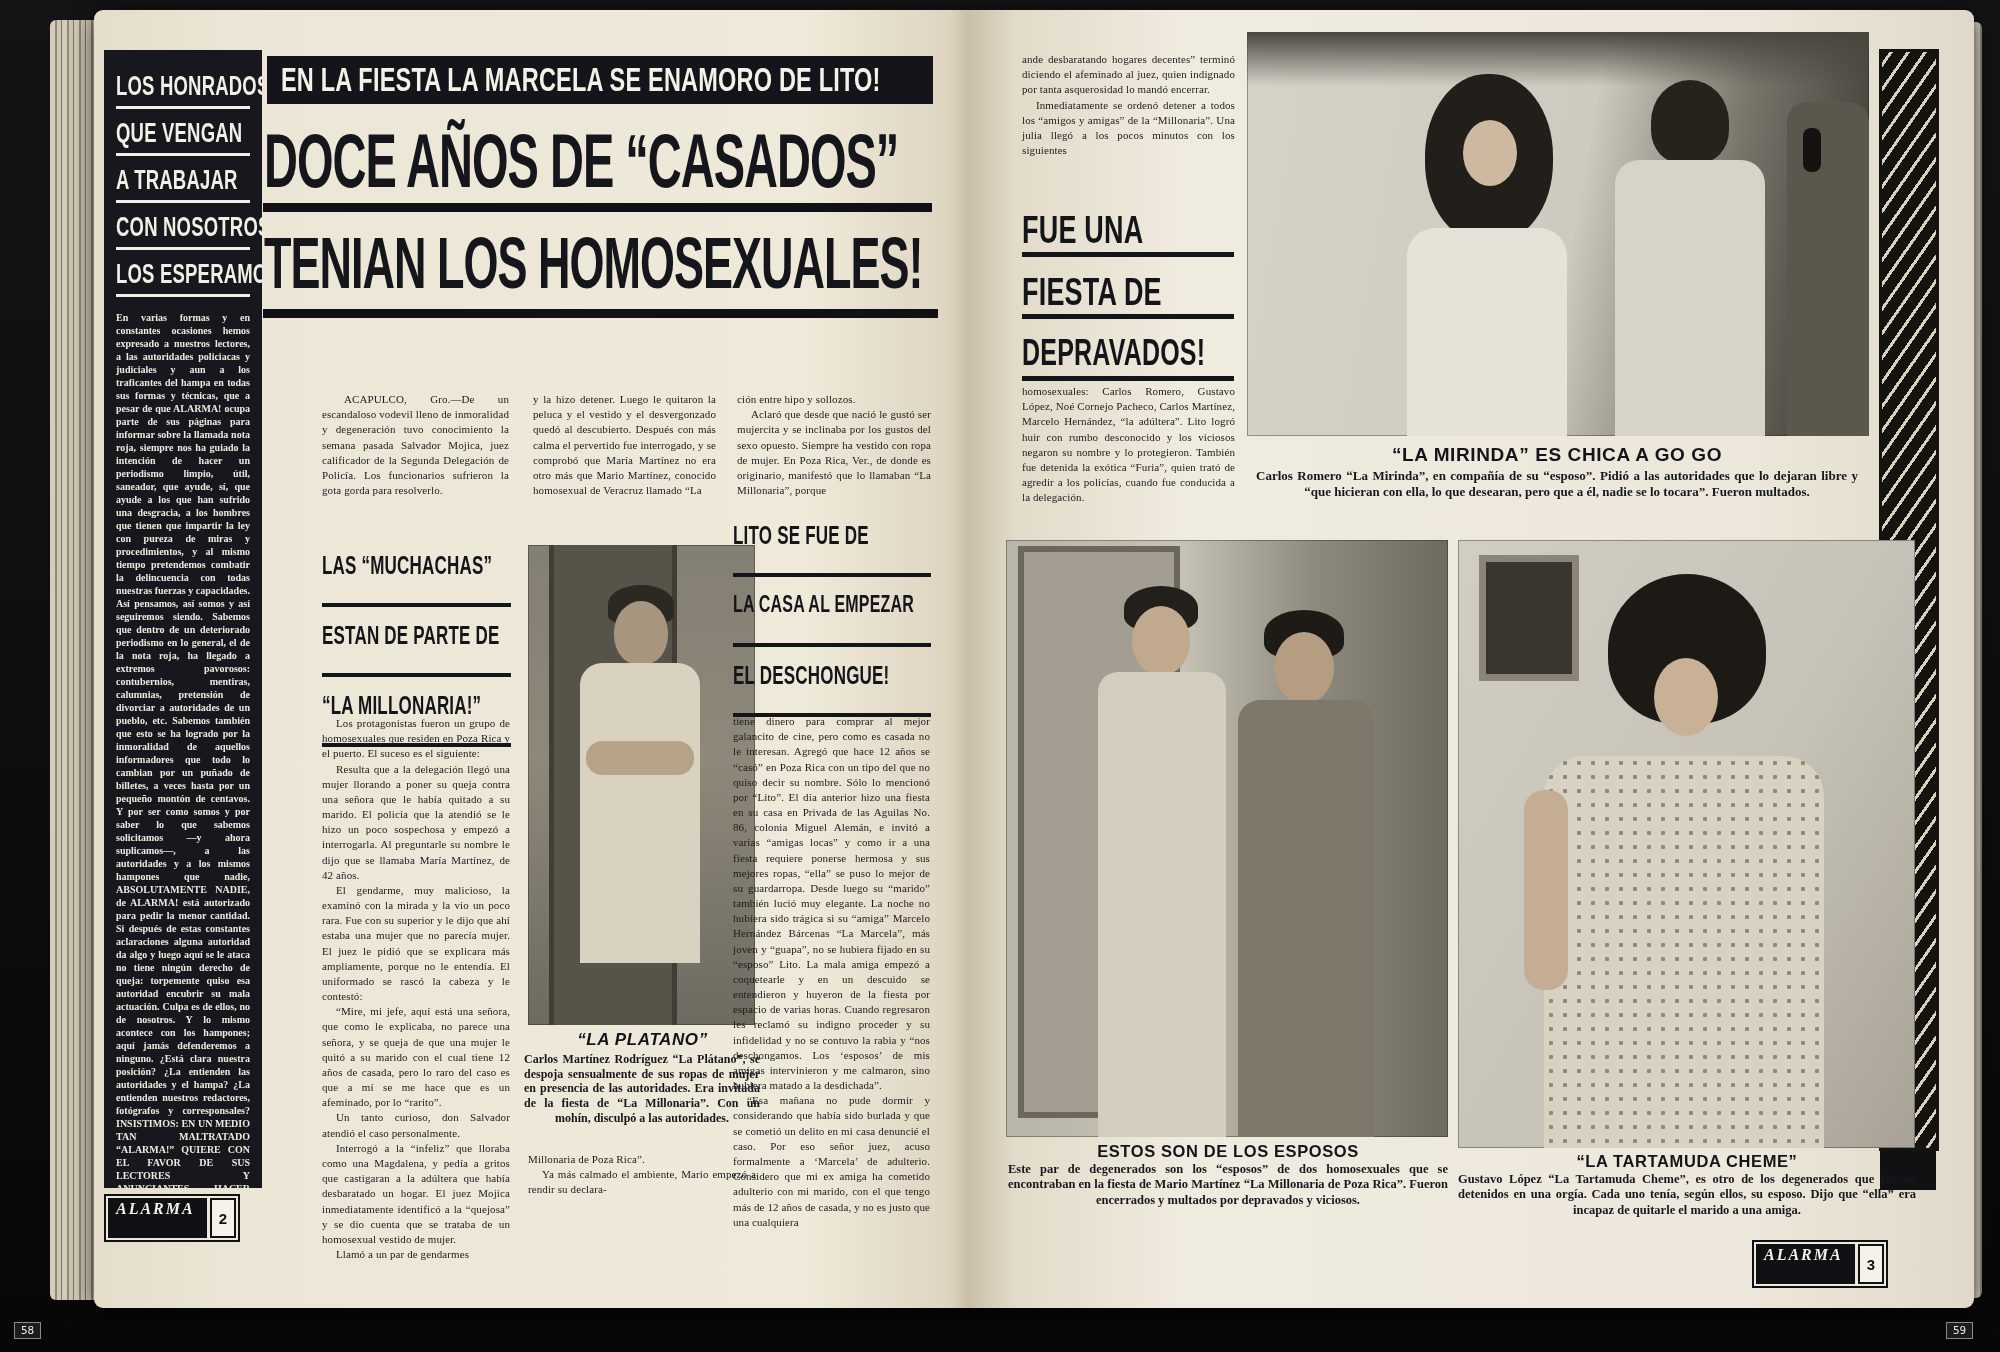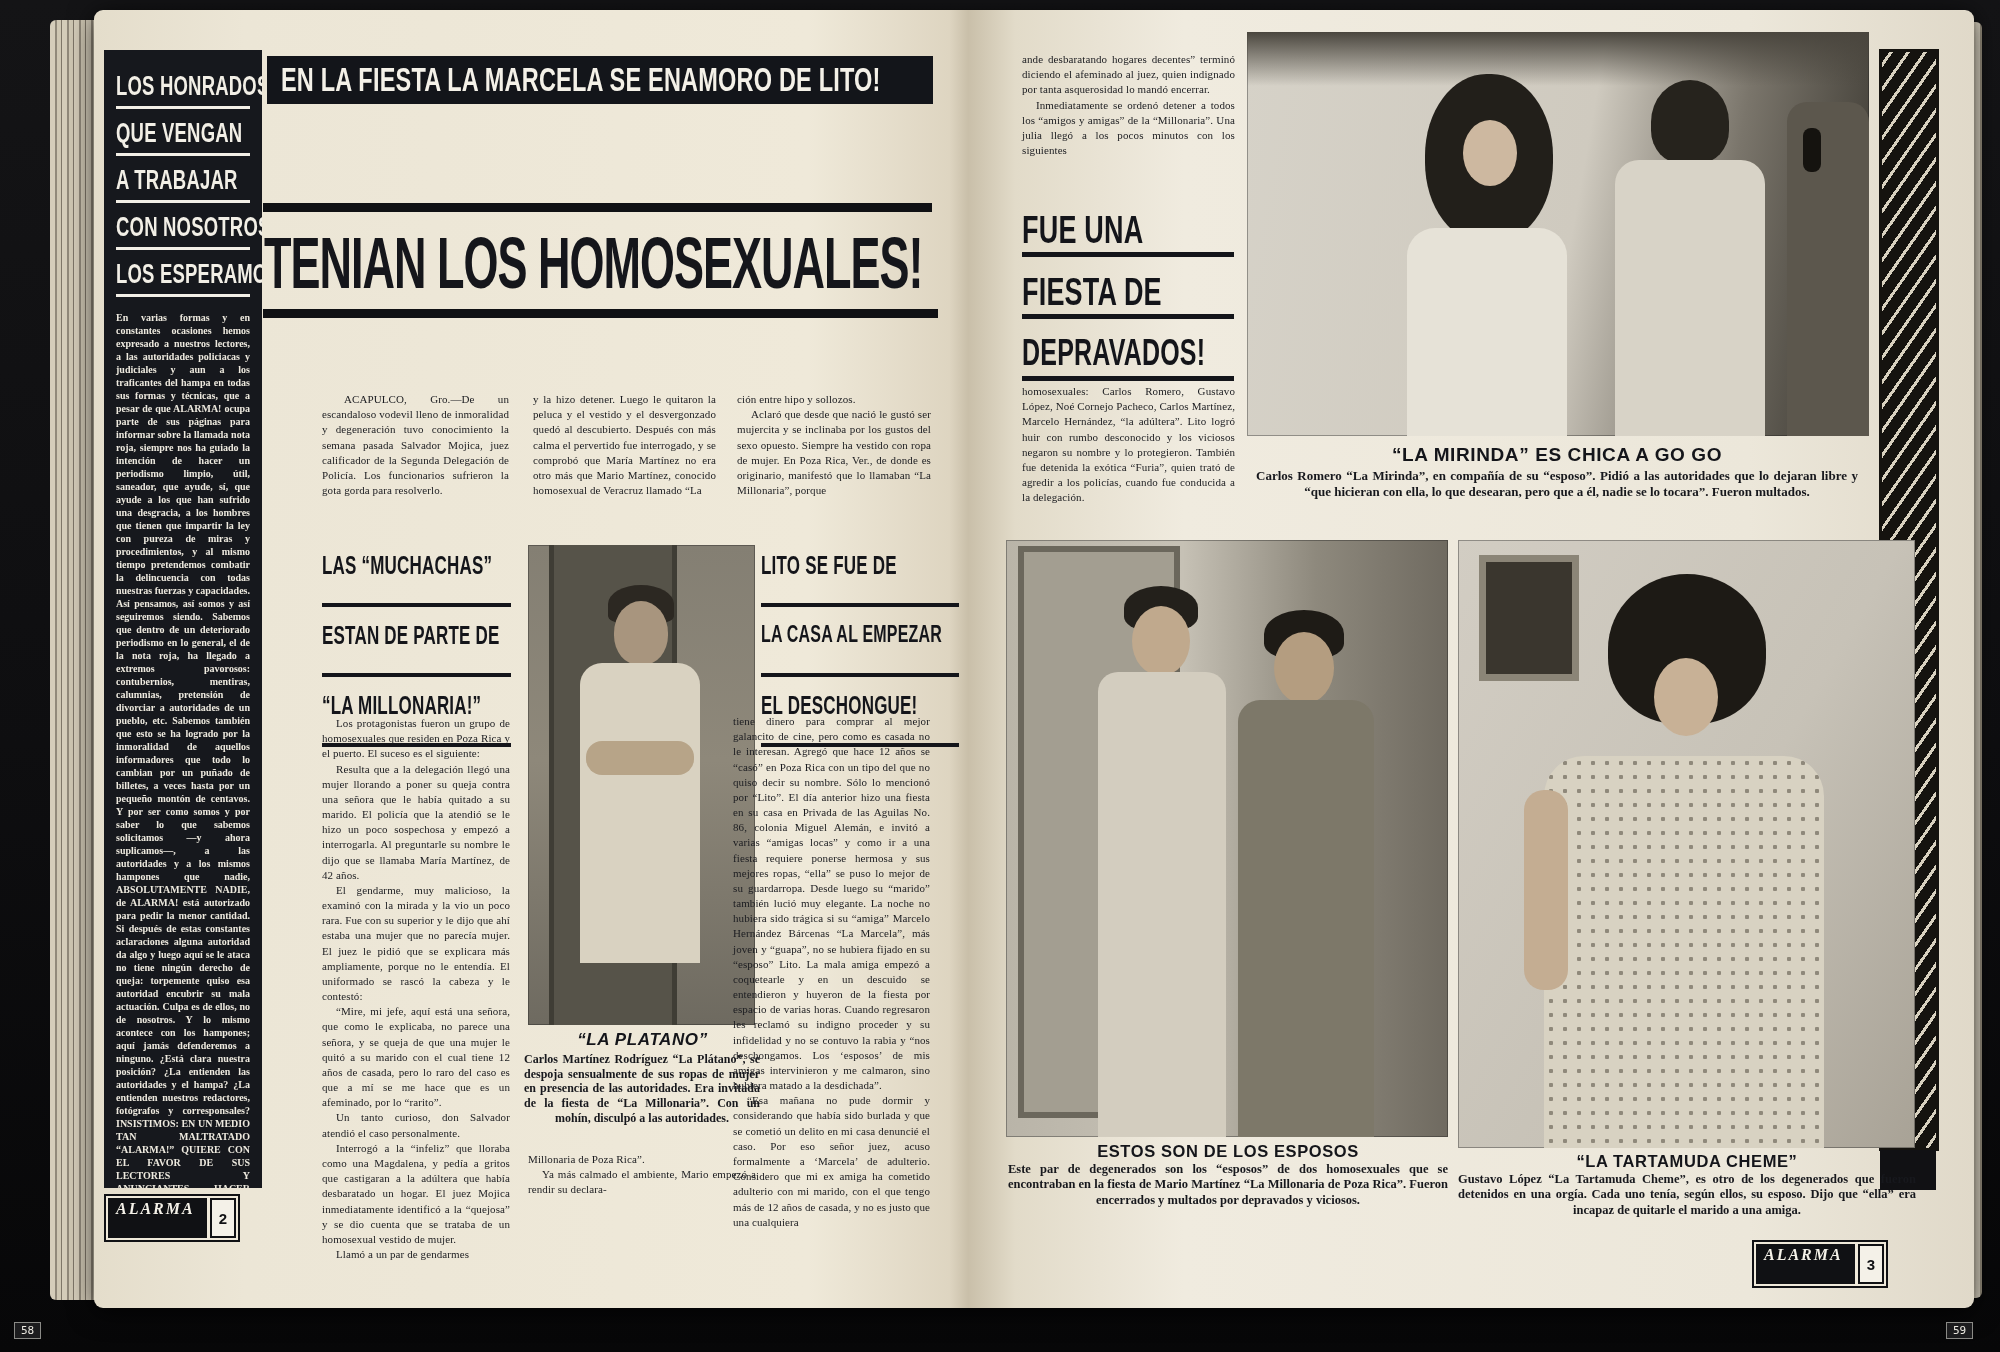--- a/index.html
+++ b/index.html
@@ -57,21 +57,21 @@
   .intro1{left:322px;top:392px;width:187px;}
   .intro2{left:533px;top:392px;width:183px;}
   .intro3{left:737px;top:392px;width:194px;}
   .story-left{left:322px;top:716px;width:188px;}
   .story-right{left:733px;top:714px;width:197px;}
 
   
   .subhead .shl{border-bottom:4px solid #14151a;padding-bottom:24px;margin-bottom:12px;height:30px;}
   .subhead .cond{font-size:17px;transform:scaleY(1.5);transform-origin:left top;margin-top:2px;color:#14151a;}
   .subhead-left{left:322px;top:549px;width:189px;}
-  .subhead-right{left:733px;top:549px;width:198px;margin-left:28px;}
+  .subhead-right{left:733px;top:519px;width:198px;}
 
   
   .rcol-top{left:1022px;top:52px;width:213px;}
   .r-headline{left:1022px;top:208px;width:212px;}
   .r-headline .shl{border-bottom:5px solid #14151a;padding-bottom:10px;margin-bottom:13px;height:34px;}
   .r-headline .cond{font-size:27px;transform:scaleY(1.45);transform-origin:left top;color:#14151a;}
   .rcol-para{left:1022px;top:384px;width:213px;}
 
   
   .cap-title{font-family:"Liberation Sans",sans-serif;font-weight:bold;text-align:center;color:#14151a;letter-spacing:.6px;}
@@ -149,20 +149,21 @@
     <div class="sb-body">En varias formas y en constantes ocasiones hemos expresado a nuestros lectores, a las autoridades policiacas y judiciales y aun a los traficantes del hampa en todas sus formas y técnicas, que a pesar de que ALARMA! ocupa parte de sus páginas para informar sobre la llamada nota roja, siempre nos ha guiado la intención de hacer un periodismo limpio, útil, saneador, que ayude, sí, que ayude a los que han sufrido una desgracia, a los hombres que tienen que impartir la ley con pureza de miras y procedimientos, y al mismo tiempo pretendemos combatir la delincuencia con todas nuestras fuerzas y capacidades. Así pensamos, así somos y así seguiremos siendo. Sabemos que dentro de un deteriorado periodismo en lo general, el de la nota roja, ha llegado a extremos pavorosos: contubernios, mentiras, calumnias, pretensión de divorciar a autoridades de un pueblo, etc. Sabemos también que esto se ha logrado por la inmoralidad de aquellos informadores que todo lo cambian por un puñado de billetes, a veces hasta por un pequeño montón de centavos. Y por ser como somos y por saber lo que sabemos solicitamos —y ahora suplicamos—, a las autoridades y a los mismos hampones que nadie, ABSOLUTAMENTE NADIE, de ALARMA! está autorizado para pedir la menor cantidad. Si después de estas constantes aclaraciones alguna autoridad da algo y luego aquí se le ataca no tiene ningún derecho de queja: torpemente quiso esa autoridad encubrir su mala actuación. Culpa es de ellos, no de nosotros. Y lo mismo acontece con los hampones; aquí jamás defenderemos a ninguno. ¿Está clara nuestra posición? ¿La entienden las autoridades y el hampa? ¿La entienden nuestros redactores, fotógrafos y corresponsales? INSISTIMOS: EN UN MEDIO TAN MALTRATADO “ALARMA!” QUIERE CON EL FAVOR DE SUS LECTORES Y ANUNCIANTES, HACER PERIODISMO LIMPIO, PERIODISMO PROFESIONAL. Y en estas condiciones los “embutes”, las “dadivas” y los “cohechos” no sirven de nada. Conste, lo hemos avisado una vez más.</div>
   </div>
   <div class="abs tag-left alarma-tag">
     <span class="alarma-brand">ALARMA</span>
     <span class="alarma-num">2</span>
   </div>
 
   <div class="abs banner">
     <span class="cond">EN LA FIESTA LA MARCELA SE ENAMORO DE LITO!</span>
   </div>
+  <div class="abs hl hl1"><span class="cond">DOCE AÑOS DE “CASADOS”</span></div>
   <div class="abs hl-rule rule1"></div>
   <div class="abs hl hl2"><span class="cond">TENIAN LOS HOMOSEXUALES!</span></div>
   <div class="abs hl-rule rule2"></div>
 
   <div class="abs col intro1">
     <p style="text-indent:22px">ACAPULCO, Gro.—De un escandaloso vodevil lleno de inmoralidad y degeneración tuvo conocimiento la semana pasada Salvador Mojica, juez calificador de la Segunda Delegación de Policía. Los funcionarios sufrieron la gota gorda para resolverlo.</p>
   </div>
   <div class="abs col intro2">
     <p class="noind">y la hizo detener. Luego le quitaron la peluca y el vestido y el desvergonzado quedó al descubierto. Después con más calma el pervertido fue interrogado, y se comprobó que María Martínez no era otro más que Mario Martínez, conocido homosexual de Veracruz llamado “La</p>
   </div>

